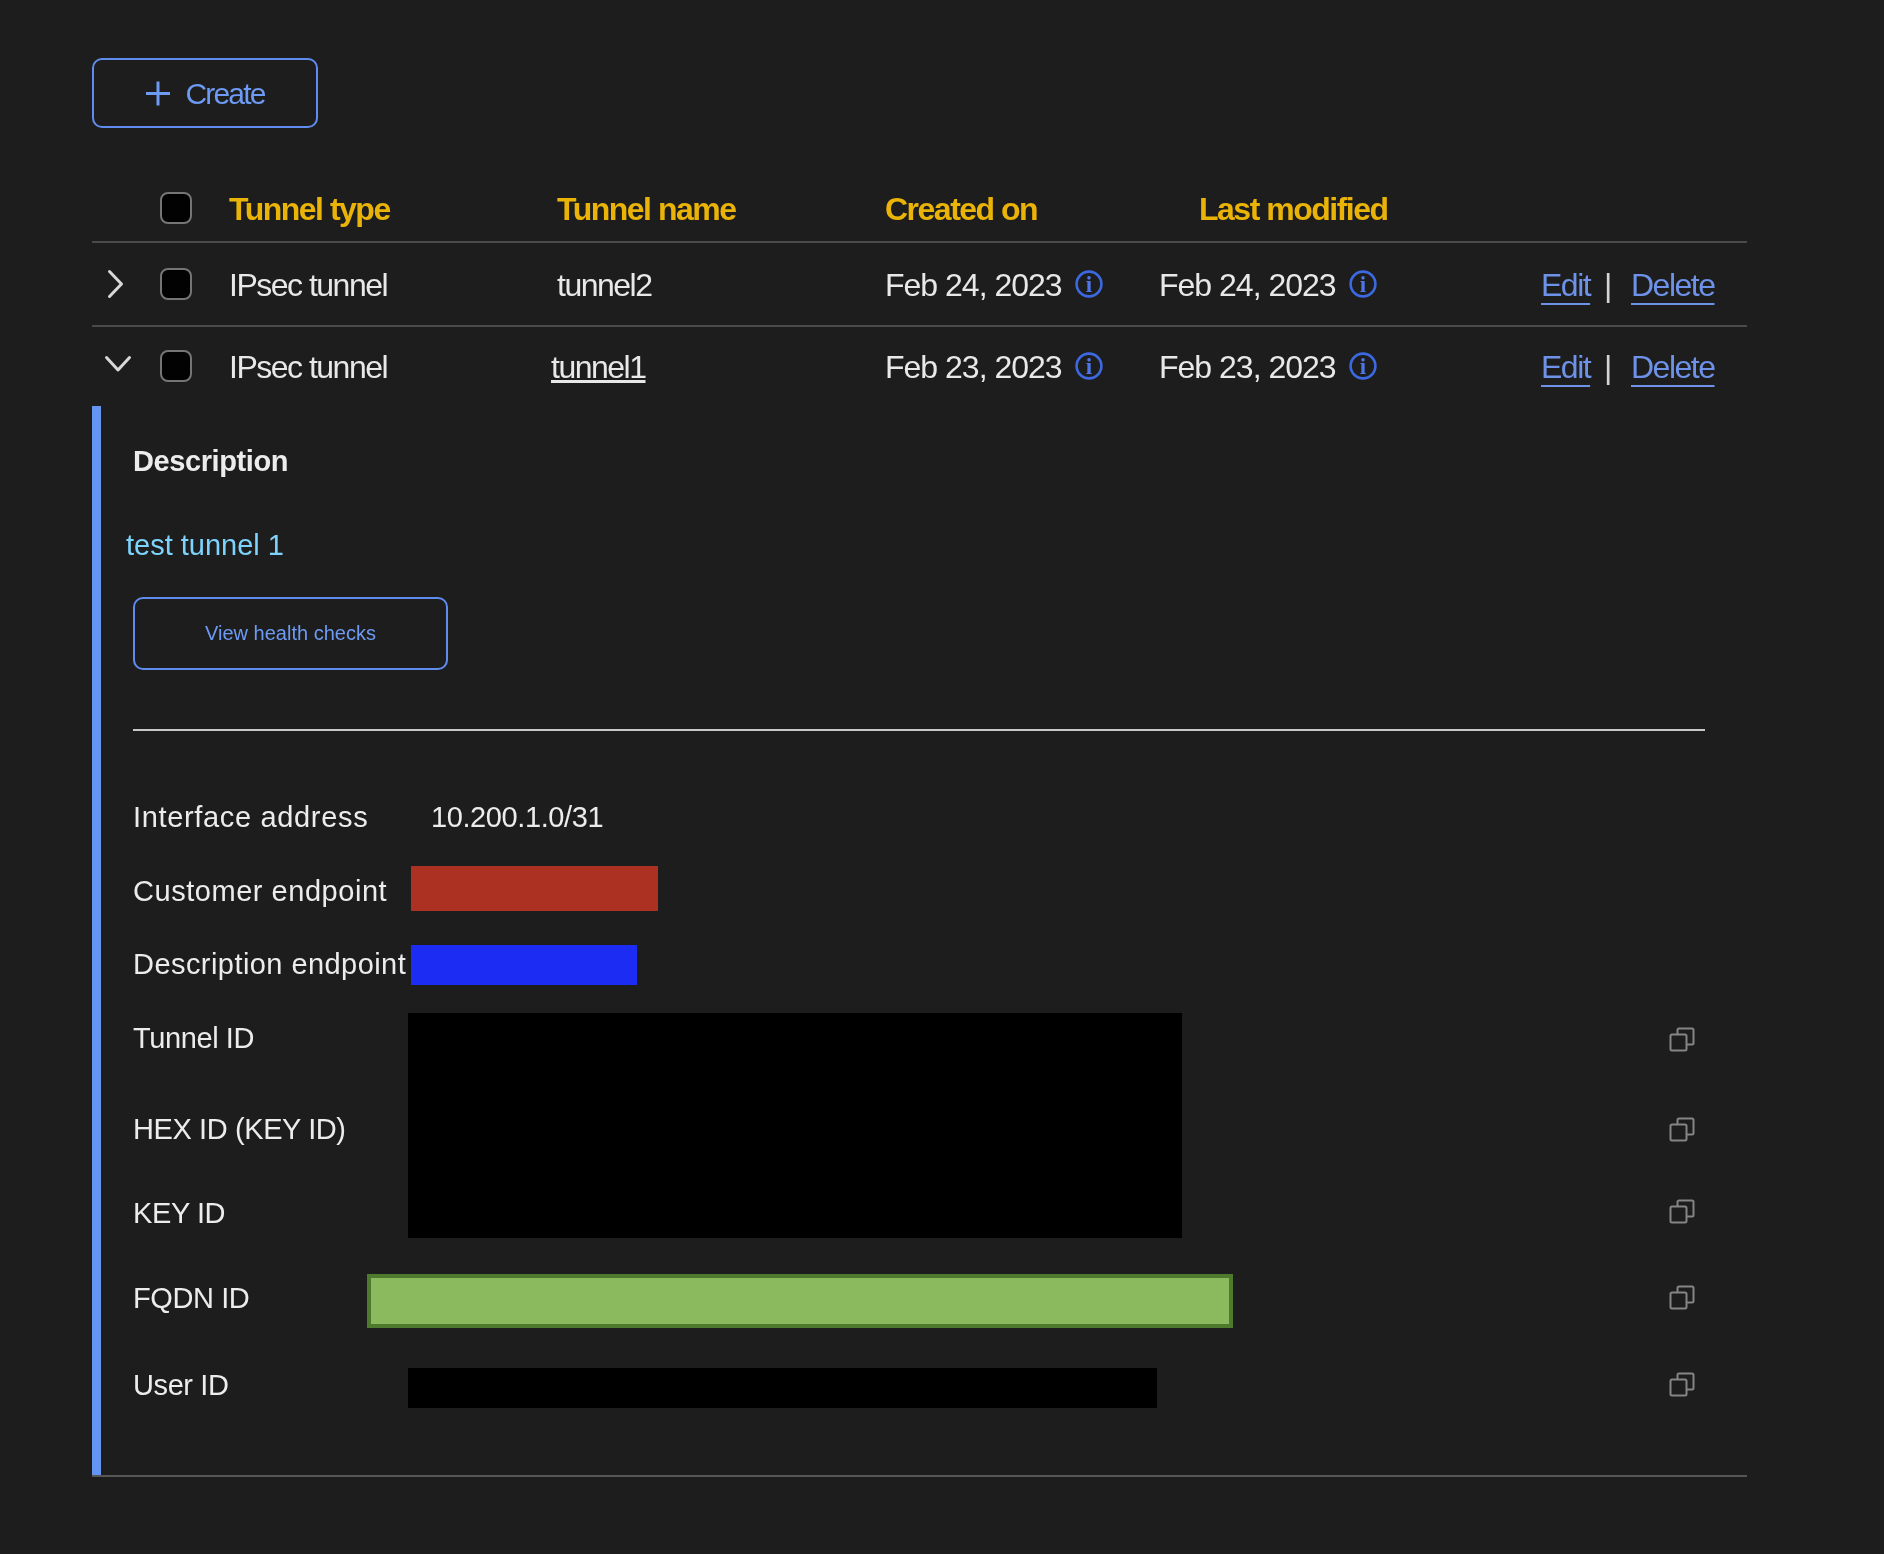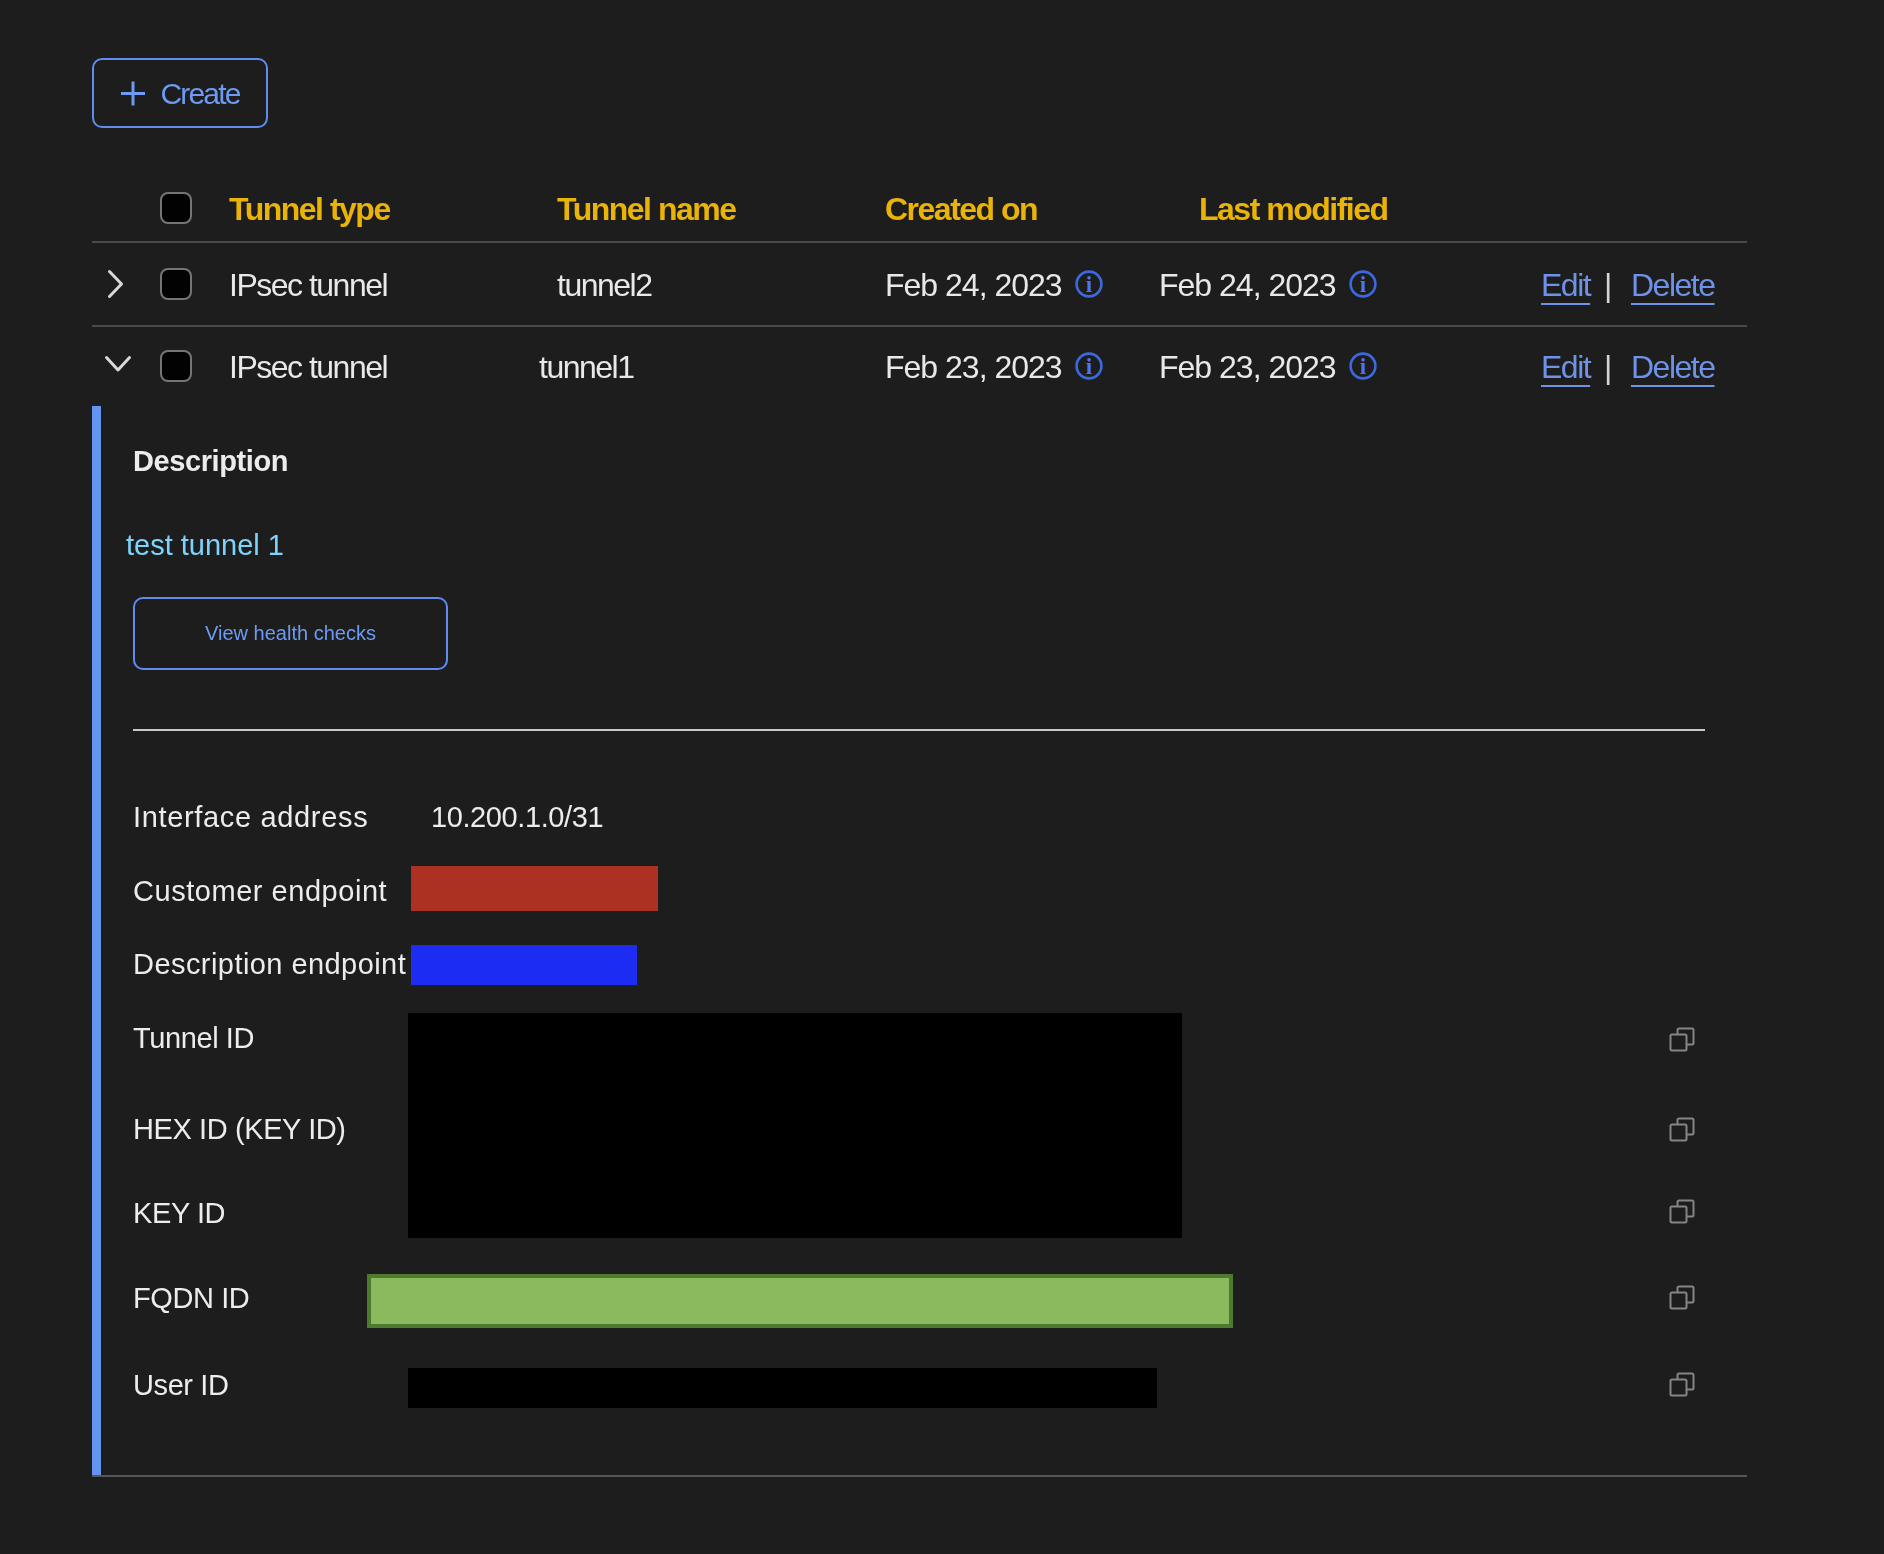--- a/index.html
+++ b/index.html
@@ -9,21 +9,21 @@
   .hdr{font-weight:bold;color:#eab308;}
   .lbl{font-size:29px;letter-spacing:-0.4px;color:#ececec;line-height:29px;white-space:nowrap;}
   .link{color:#6d92e8;text-decoration:underline;text-underline-offset:7px;text-decoration-thickness:2px;}
   .cb{width:32px;height:32px;border:2px solid #757575;border-radius:8px;background:#020202;box-sizing:border-box;}
   .line{height:2px;background:#4a4a4a;}
   .btn{box-sizing:border-box;border:2px solid #5f8cee;border-radius:10px;color:#6d9af2;display:flex;align-items:center;justify-content:center;background:transparent;}
 </style>
 </head>
 <body>
 
-<div class="abs btn" style="left:92px;top:58px;width:176px;height:70px;">
+<div class="abs btn" style="left:92px;top:58px;width:226px;height:70px;">
   <svg width="26" height="27" viewBox="0 0 26 27">
       <path d="M13 1.5v24M1 13.5h24" stroke="#6d9af2" stroke-width="3" fill="none"></path>
     </svg>
   <span style="font-size:30px;letter-spacing:-1.8px;margin-left:14px;padding-top:2px;">Create</span>
 </div>
 
 <div class="abs cb" style="left:160px;top:192px;"></div>
 <div class="abs tbl hdr" style="left:229px;top:193px;">Tunnel type</div>
 <div class="abs tbl hdr" style="left:557px;top:193px;">Tunnel name</div>
 <div class="abs tbl hdr" style="left:885px;top:193px;">Created on</div>
@@ -51,21 +51,21 @@
 <div class="abs tbl" style="left:1604px;top:269px;color:#d5d5d5;">|</div>
 <div class="abs tbl link" style="left:1631px;top:269px;">Delete</div>
 
 <div class="abs line" style="left:92px;top:325px;width:1655px;"></div>
 
 <svg class="abs" style="left:104px;top:355px;" width="28" height="18" viewBox="0 0 28 18">
     <path d="M2.5 2.5 L14 15 L25.5 2.5" stroke="#d8d8d8" stroke-width="3" fill="none" stroke-linecap="round" stroke-linejoin="round"></path>
   </svg>
 <div class="abs cb" style="left:160px;top:350px;"></div>
 <div class="abs tbl" style="left:229px;top:351px;">IPsec tunnel</div>
-<div class="abs tbl" style="left:539px;top:351px;">tunnel1</div>
+<div class="abs tbl" style="left:551px;top:351px;text-decoration:underline;">tunnel1</div>
 <div class="abs tbl" style="left:885px;top:351px;letter-spacing:-1px;">Feb 23, 2023</div>
 <svg class="abs info" style="left:1075px;top:352px;" width="28" height="28" viewBox="0 0 28 28">
     <circle cx="14" cy="14" r="12.4" stroke="#3c69e0" stroke-width="2.6" fill="none"></circle>
     <text x="14" y="21.5" font-family="Liberation Serif,serif" font-weight="bold" font-size="23" fill="#4f76e8" text-anchor="middle">i</text>
   </svg>
 <div class="abs tbl" style="left:1159px;top:351px;letter-spacing:-1px;">Feb 23, 2023</div>
 <svg class="abs info" style="left:1349px;top:352px;" width="28" height="28" viewBox="0 0 28 28">
     <circle cx="14" cy="14" r="12.4" stroke="#3c69e0" stroke-width="2.6" fill="none"></circle>
     <text x="14" y="21.5" font-family="Liberation Serif,serif" font-weight="bold" font-size="23" fill="#4f76e8" text-anchor="middle">i</text>
   </svg>

